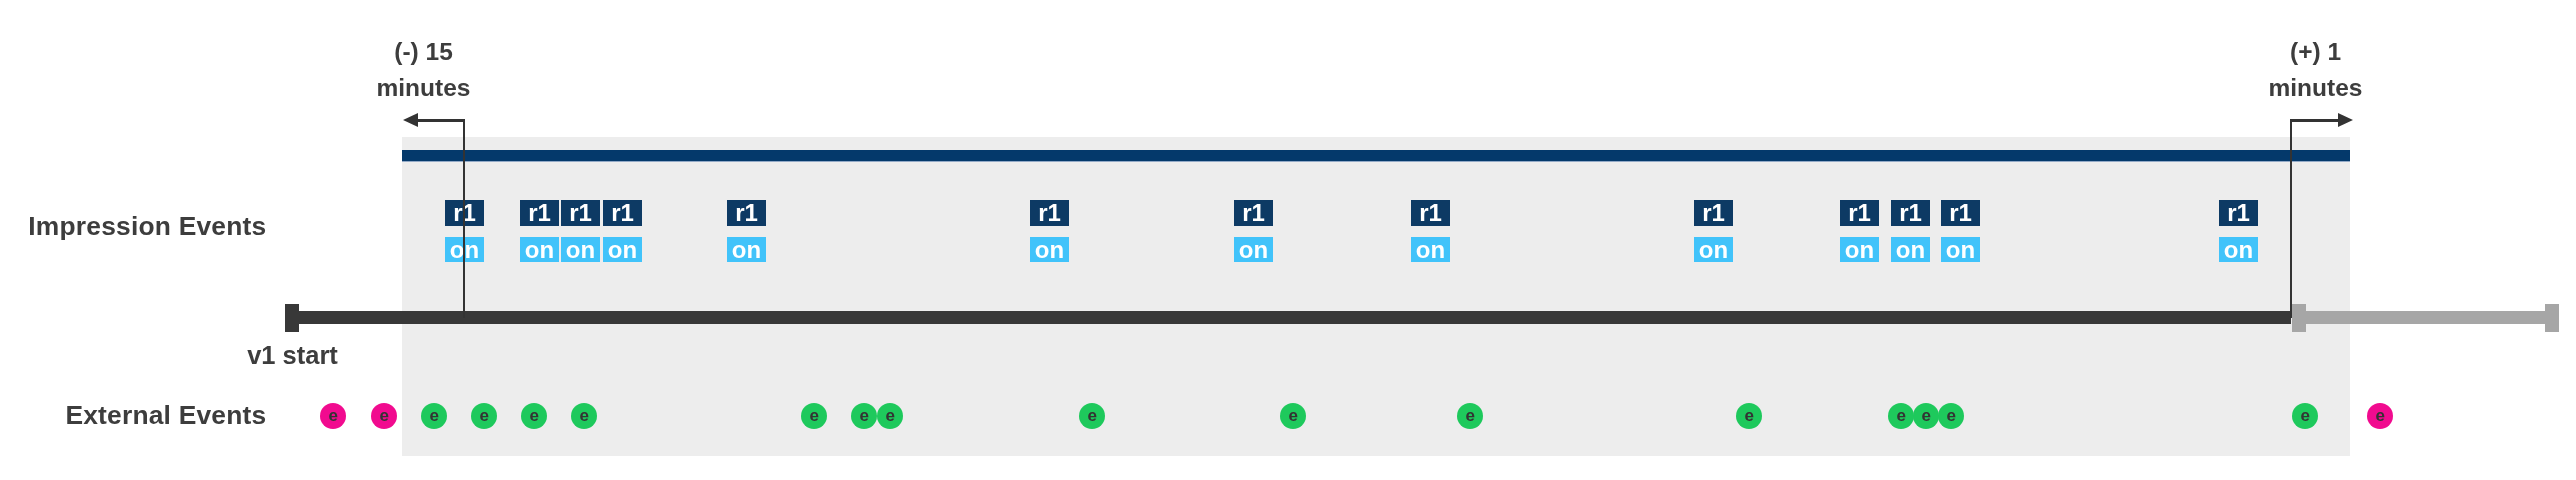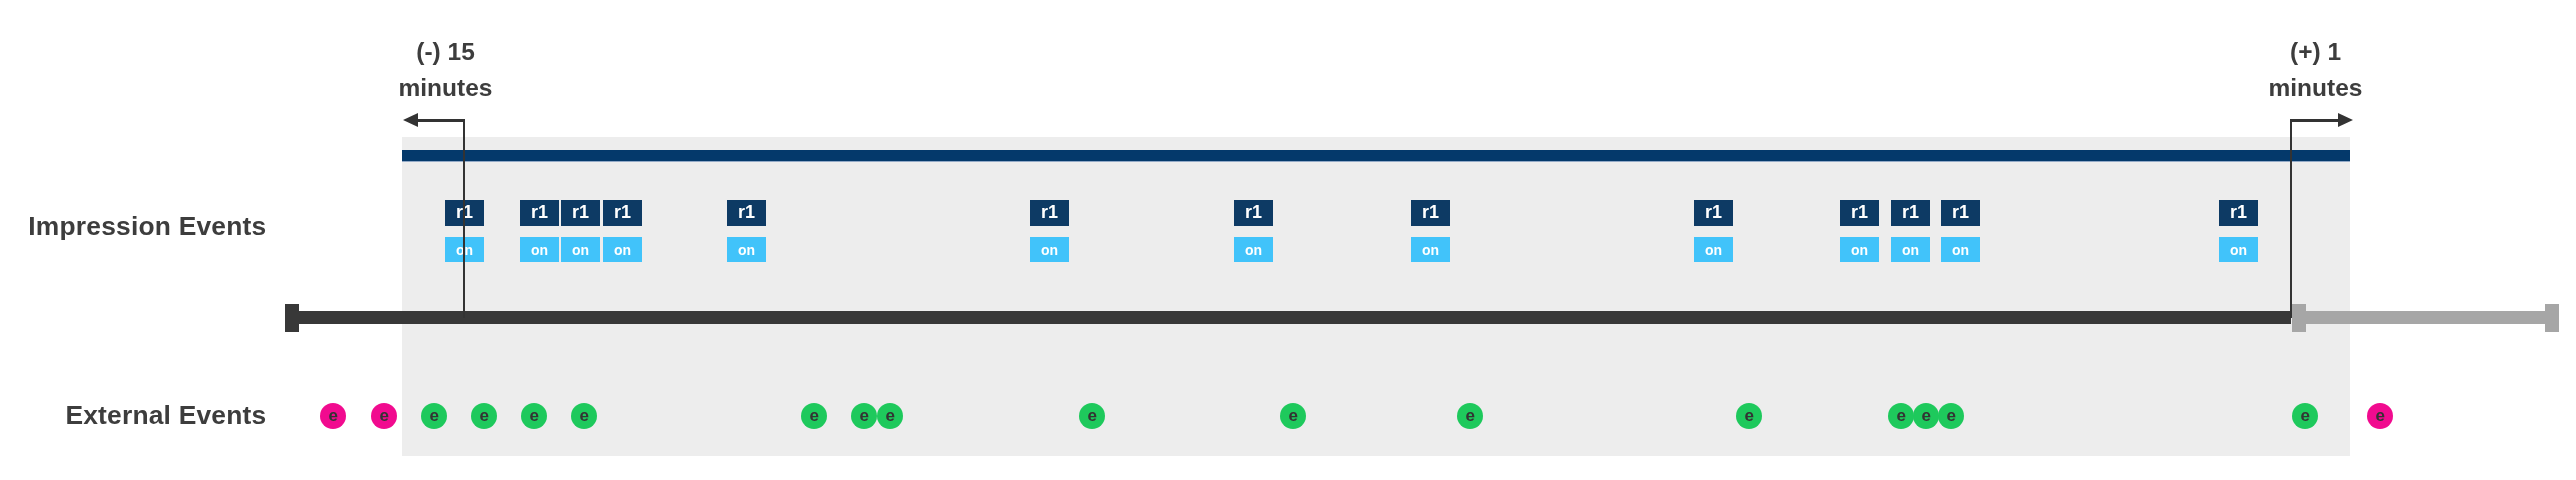--- a/index.html
+++ b/index.html
@@ -66,27 +66,27 @@
     font-size: 25.5px;
     font-weight: 600;
     z-index: 4;
   }
 
   
   .imp-unit { position: absolute; top: 200px; width: 39px; z-index: 5; }
   .imp-top {
     width: 39px; height: 25.5px;
     display: flex; align-items: center; justify-content: center;
-    color: #ffffff; font-size: 18px; font-weight: 700;
+    color: #ffffff; font-size: 24px; font-weight: 700;
   }
   .imp-bottom {
     margin-top: 11.3px;
     width: 39px; height: 25.5px;
     display: flex; align-items: center; justify-content: center;
-    color: #ffffff; font-size: 14px; font-weight: 600;
+    color: #ffffff; font-size: 24px; font-weight: 600;
   }
 
   
   .ext-dot {
     position: absolute;
     top: 403px;
     width: 26.4px; height: 26.4px;
     border-radius: 50%;
     display: flex; align-items: center; justify-content: center;
     font-size: 17px;
@@ -97,21 +97,21 @@
 </style>
 </head>
 <body>
 
 <div class="canvas">
 
   <div class="panel" id="panel" style="background: rgb(237, 237, 237);"></div>
 
   <div class="top-bar" id="top-bar" style="background: rgb(4, 57, 107);"></div>
 
-  <div class="offset-label" id="minus-offset" style="color: rgb(61, 61, 61); left: 342px;">
+  <div class="offset-label" id="minus-offset" style="color: rgb(61, 61, 61); left: 320px;">
     <div>(-) 15</div>
     <div>minutes</div>
   </div>
   <div class="offset-label" id="plus-offset" style="color: rgb(61, 61, 61); left: 2212px;">
     <div>(+) 1</div>
     <div>minutes</div>
   </div>
 
   <div class="marker-line" id="minus-marker-line" style="left: 463px; background: rgb(51, 51, 51);"></div>
   <div class="marker-line" id="plus-marker-line" style="left: 2290px; background: rgb(51, 51, 51);"></div>
@@ -122,20 +122,21 @@
 
   <div class="row-label" id="impression-label" style="color: rgb(61, 61, 61);">Impression Events</div>
   <div class="row-label" id="external-label" style="color: rgb(61, 61, 61);">External Events</div>
 
   <div class="bar" id="bar-dark" style="left: 285px; width: 2006px; background: rgb(56, 56, 56);"></div>
   <div class="bar" id="bar-gray" style="left: 2292px; width: 267px; background: rgb(166, 166, 166);"></div>
   <div class="cap" id="cap-v1" style="left: 285px; background: rgb(56, 56, 56);"></div>
   <div class="cap" id="cap-v2" style="left: 2292px; background: rgb(166, 166, 166);"></div>
   <div class="cap" id="cap-end" style="left: 2545px; background: rgb(166, 166, 166);"></div>
 
+  <div class="start-label" id="v1-label" style="color: rgb(61, 61, 61); left: 198px;">v1 start</div>
 
   <div id="impression-events">
     <div class="imp-unit" style="left: 445px;">
       <div class="imp-top" style="background: rgb(13, 58, 100);">r1</div>
       <div class="imp-bottom" style="background: rgb(65, 195, 250);">on</div>
     </div>
 
     <div class="imp-unit" style="left: 520px;">
       <div class="imp-top" style="background: rgb(13, 58, 100);">r1</div>
       <div class="imp-bottom" style="background: rgb(65, 195, 250);">on</div>

